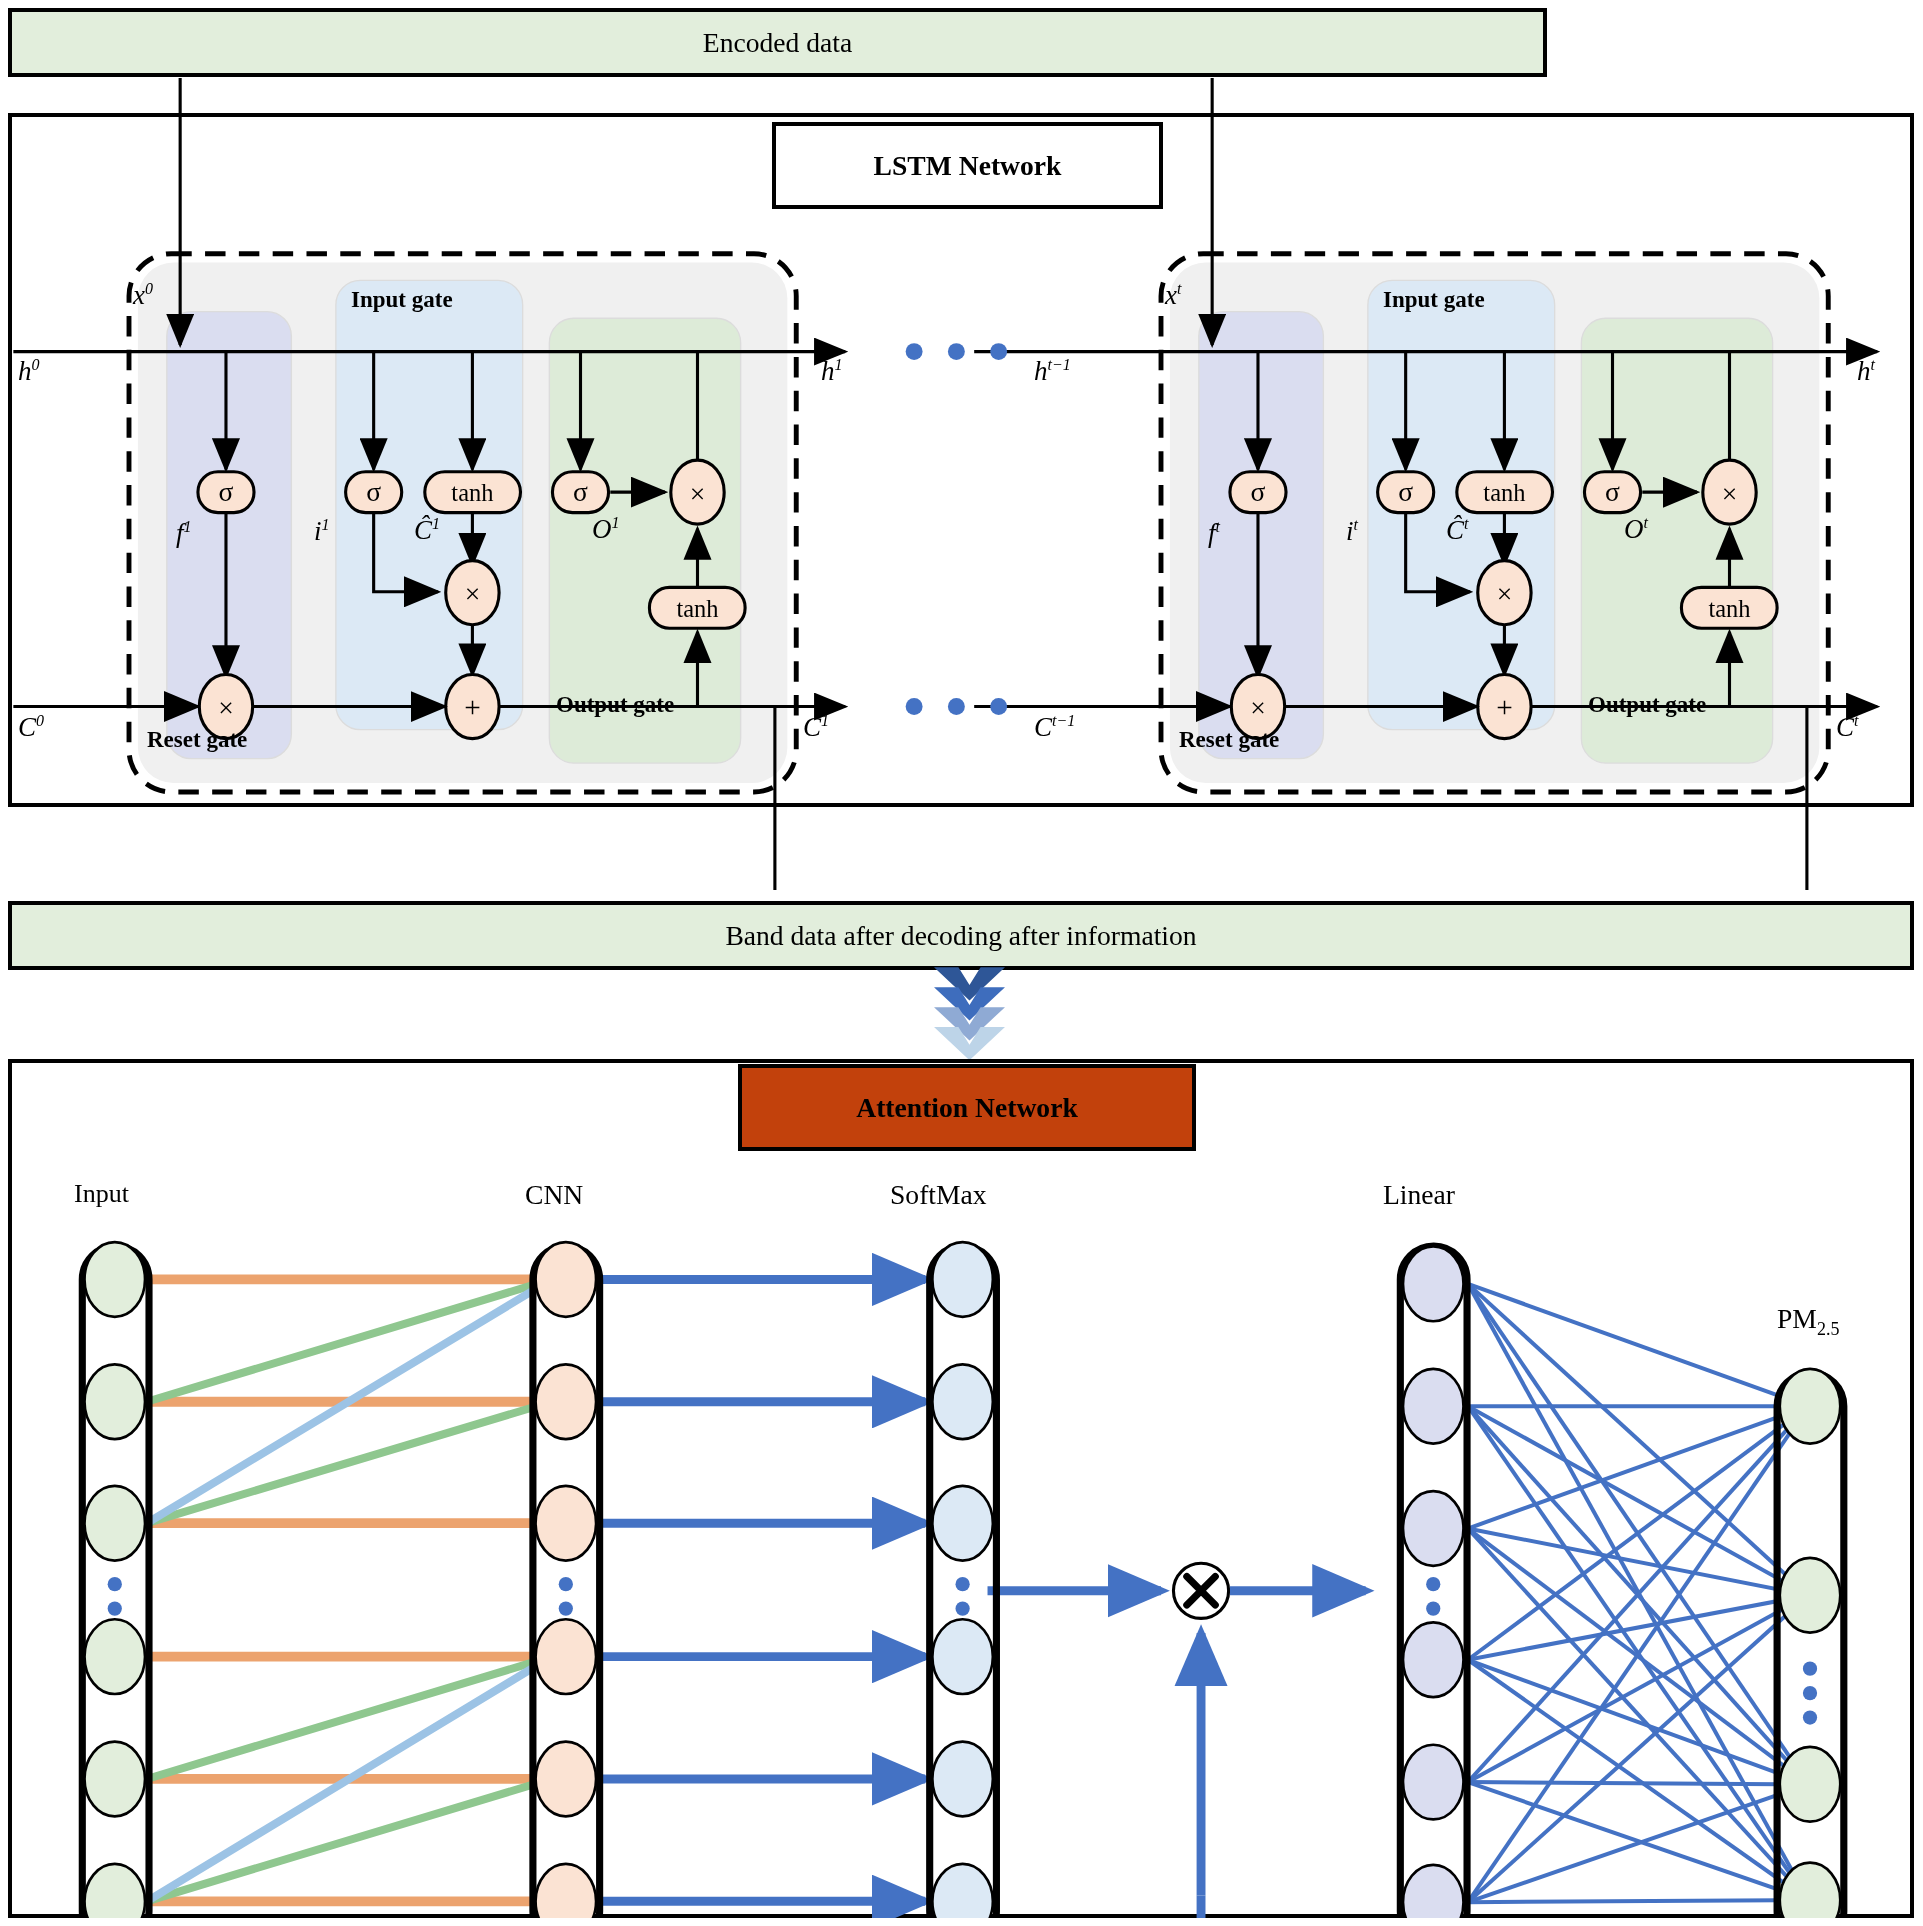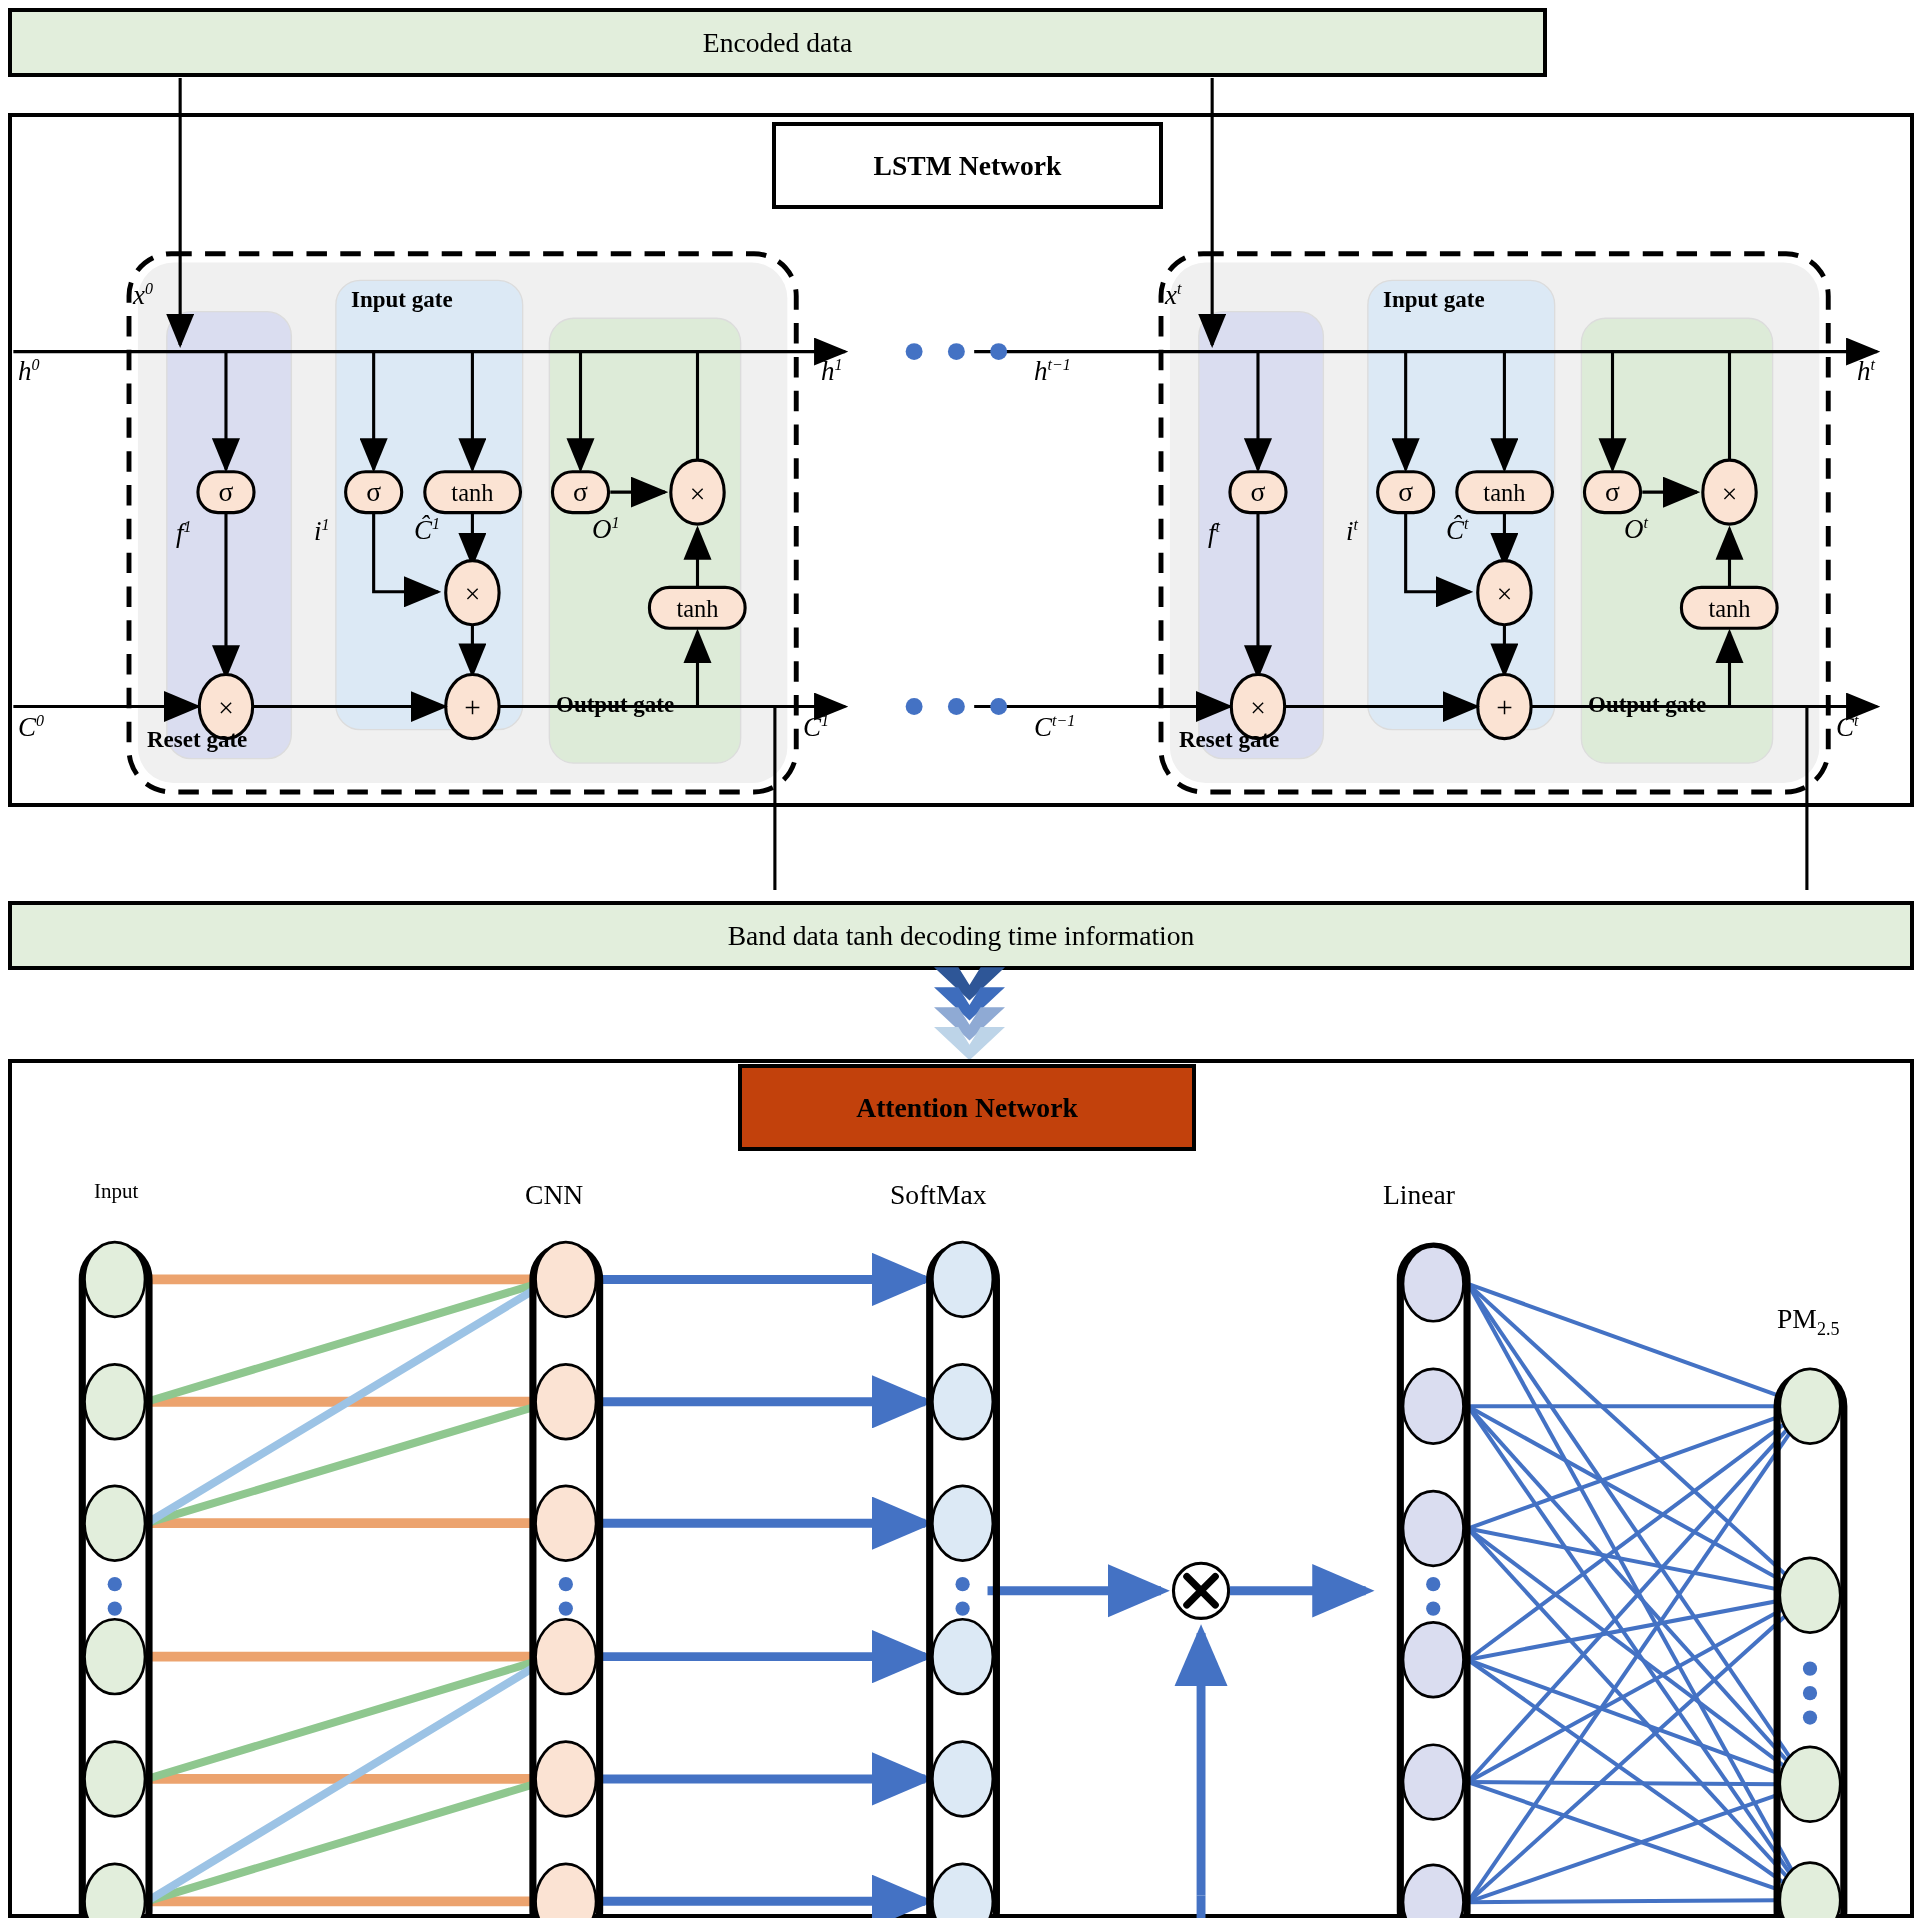--- a/index.html
+++ b/index.html
@@ -216,21 +216,21 @@
   <span>Ĉ</span><sup style="font-size:16px;">t</sup>
 </div>
 <div class="lbl" style="left:1624px;top:514px;font-size:27px;font-style:italic;">
   <span>O</span><sup style="font-size:16px;">t</sup>
 </div>
 <div class="lbl" style="left:1179px;top:727px;font-size:23px;font-weight:bold;">Reset gate</div>
 <div class="lbl" style="left:1383px;top:287px;font-size:23px;font-weight:bold;">Input gate</div>
 <div class="lbl" style="left:1588px;top:692px;font-size:23px;font-weight:bold;">Output gate</div>
 
 <div class="abs" style="left:8px;top:901px;width:1906px;height:69px;background:#E2EEDC;border:4.4px solid #000;box-sizing:border-box;">
-  <div style="position:absolute;left:0;right:0;top:50%;transform:translateY(-50%);text-align:center;font-size:27.6px;color:#000;">Band data tanh decoding time information</div>
+  <div style="position:absolute;left:0;right:0;top:50%;transform:translateY(-50%);text-align:center;font-size:27.6px;color:#000;">Band data after decoding after information</div>
 </div>
 
 <svg class="abs" style="left:925px;top:965px;" width="89" height="102" viewBox="0 0 200 230">
   <path d="M20,5 L75,5 L100,45 L125,5 L180,5 L100,80 Z" fill="#2E5697"></path>
   <path d="M20,50 L75,50 L100,90 L125,50 L180,50 L100,125 Z" fill="#3E6DBD"></path>
   <path d="M20,95 L75,95 L100,135 L125,95 L180,95 L100,170 Z" fill="#8FAAD4"></path>
   <path d="M20,140 L75,140 L100,180 L125,140 L180,140 L100,215 Z" fill="#BDD4E8"></path>
 </svg>
 
 <div class="abs" style="left:8px;top:1059px;width:1906px;height:859px;border:4.4px solid #000;box-sizing:border-box;background:transparent;"></div>
@@ -371,21 +371,21 @@
     <ellipse cx="4069" cy="780" rx="68" ry="84" fill="#E2EEDC" stroke="#000" stroke-width="6"></ellipse>
     <ellipse cx="4069" cy="1205" rx="68" ry="84" fill="#E2EEDC" stroke="#000" stroke-width="6"></ellipse>
     <circle cx="4069" cy="1370" r="16" fill="#4472C4"></circle>
     <circle cx="4069" cy="1425" r="16" fill="#4472C4"></circle>
     <circle cx="4069" cy="1480" r="16" fill="#4472C4"></circle>
     <ellipse cx="4069" cy="1630" rx="68" ry="84" fill="#E2EEDC" stroke="#000" stroke-width="6"></ellipse>
     <ellipse cx="4069" cy="1890" rx="68" ry="84" fill="#E2EEDC" stroke="#000" stroke-width="6"></ellipse>
   </g>
 </svg>
 
-<div class="lbl" style="left:94px;top:1179px;font-size:21px;">Input</div>
+<div class="lbl" style="left:74px;top:1179px;font-size:26px;">Input</div>
 <div class="lbl" style="left:525px;top:1179px;font-size:27.6px;">CNN</div>
 <div class="lbl" style="left:890px;top:1179px;font-size:27.6px;">SoftMax</div>
 <div class="lbl" style="left:1383px;top:1179px;font-size:27.6px;">Linear</div>
 <div class="lbl" style="left:1777px;top:1303px;font-size:27.6px;">
   <span>PM</span><sub style="font-size:18px;">2.5</sub>
 </div>
 
 </div>
 
 

